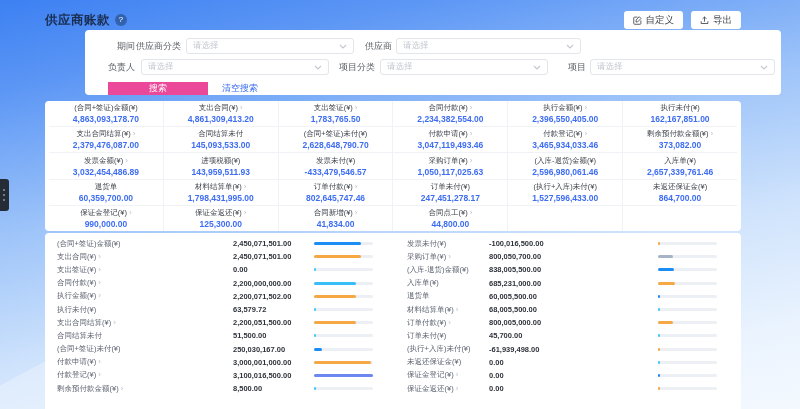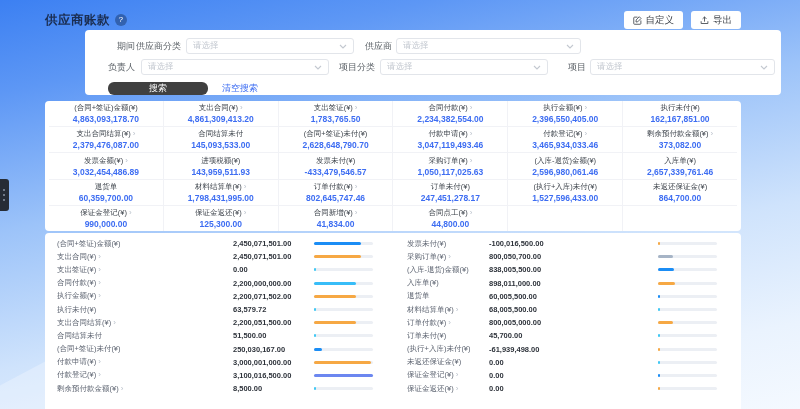--- a/index.html
+++ b/index.html
@@ -27,21 +27,21 @@
   .f-label{font-size:9px;color:#5a6066;text-align:right;white-space:nowrap;}
   .w-a{width:38px;} .w-b{width:46px;} .w-c{width:38px;}
   .ctl{box-sizing:border-box;border:1px solid #e2e5ea;border-radius:3px;height:16px;display:flex;align-items:center;
     padding:0 6px;background:#fff;cursor:pointer;}
   .ctl.a{width:188px;margin-left:6px;} .ctl.b{width:168px;margin-left:5px;} .ctl.c{width:185px;margin-left:4px;}
   .ph{color:#c3c8d0;font-size:8.5px;white-space:nowrap;}
   .grow{flex:1;text-align:center;}
   .to-sep{font-size:8.5px;color:#5a6066;}
   .chev{margin-left:auto;}
   .btn-row{display:flex;align-items:center;margin-top:7px;margin-left:11px;}
-  .btn-search{width:100px;height:13px;background:#404040;color:#fff;font-size:9px;border:none;border-radius:6px;
+  .btn-search{width:100px;height:13px;background:#ec4899;color:#fff;font-size:9px;border:none;border-radius:0;
     display:flex;align-items:center;justify-content:center;cursor:pointer;font-family:inherit;}
   .link-clear{margin-left:14px;font-size:9px;color:#3d6df2;cursor:pointer;}
   
   .stats-card{top:101px;height:130px;display:flex;padding:0 4px;}
   .stat-col{flex:1;display:flex;flex-direction:column;min-width:0;}
   .stat-col:not(:last-child){border-right:1px solid #f1f2f6;}
   .stat-cell{flex:1;display:flex;flex-direction:column;align-items:center;justify-content:center;gap:1px;}
   .stat-col .stat-cell:not(:last-child){border-bottom:1px solid #f1f2f6;}
   .stat-label{font-size:7.5px;color:#3c424a;display:flex;align-items:center;gap:2px;white-space:nowrap;}
   .stat-arrow{color:#b9c0ca;font-size:8px;line-height:1;}
@@ -484,21 +484,21 @@
           </span>
           <span class="l-value">838,005,500.00</span>
           <span class="bar">
             <i style="width: 27%; background: rgb(27, 141, 245);"></i>
           </span>
         </div>
         <div class="l-row">
           <span class="l-label">
             <span>入库单(¥)</span>
           </span>
-          <span class="l-value">898,011,000.00</span>
+          <span class="l-value">685,231,000.00</span>
           <span class="bar">
             <i style="width: 29%; background: rgb(246, 168, 68);"></i>
           </span>
         </div>
         <div class="l-row">
           <span class="l-label">
             <span>退货单</span>
           </span>
           <span class="l-value">60,005,500.00</span>
           <span class="bar">

